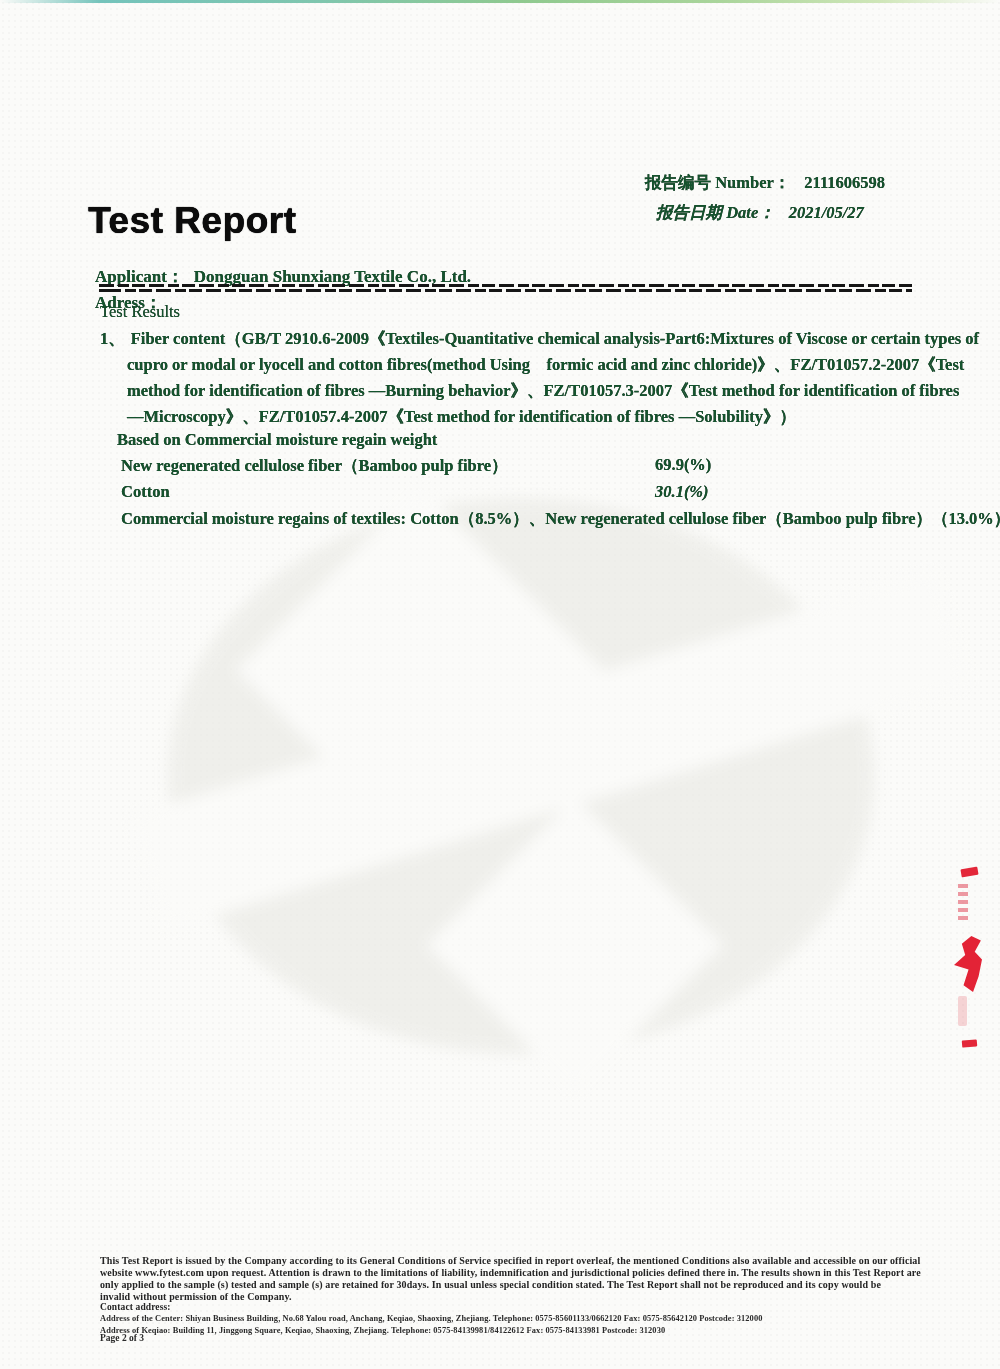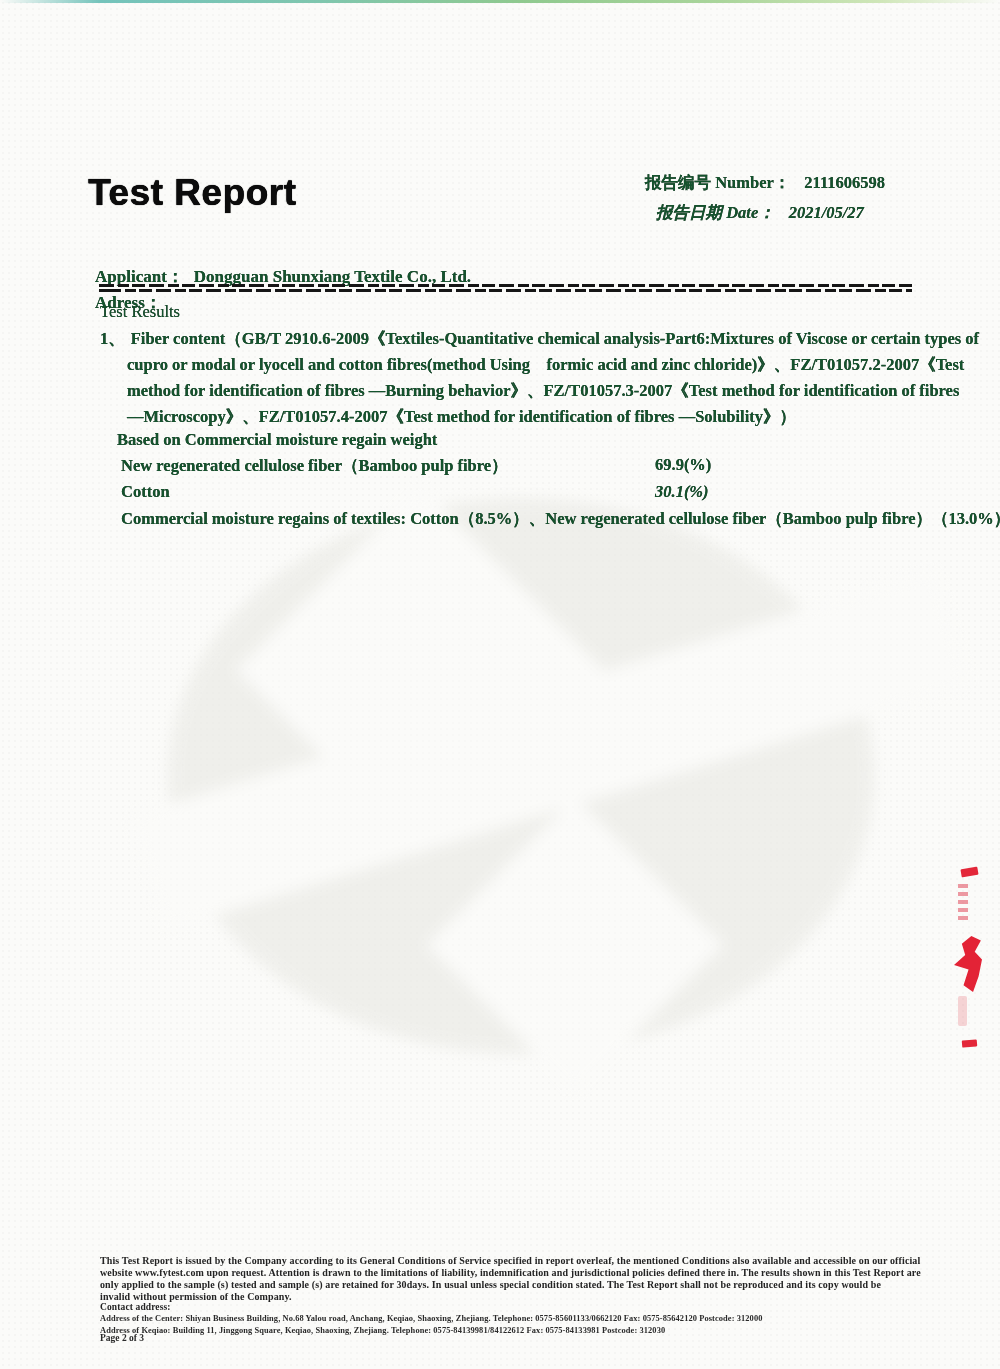--- a/index.html
+++ b/index.html
@@ -86,21 +86,21 @@
 <div class="paper-noise"></div>
 <div class="scan-edge"></div>
 
 <div class="watermark">
   <div class="wm-disc"></div>
   <div class="wm-diamond-a"></div>
   <div class="wm-band"></div>
   <div class="wm-diamond-b"></div>
 </div>
 
-<div class="line title" style="left:88px;top:172px;text-align:center;">Test Report</div>
+<div class="line title" style="left:88px;top:200px;text-align:center;">Test Report</div>
 
 <div class="line hmeta ink" style="left:645px;top:172px;">
   <span>报告编号 Number：</span><span class="gap"></span><span>2111606598</span>
 </div>
 <div class="line hmeta ink" style="left:656px;top:202px;font-style:italic;">
   <span>报告日期 Date：</span><span class="gap"></span><span>2021/05/27</span>
 </div>
 
 <div class="line applicant ink" style="left:95px;top:229px;">
   <span>Applicant：</span><span class="gap" style="width:10px;"></span><span>Dongguan Shunxiang Textile Co., Ltd.</span>

